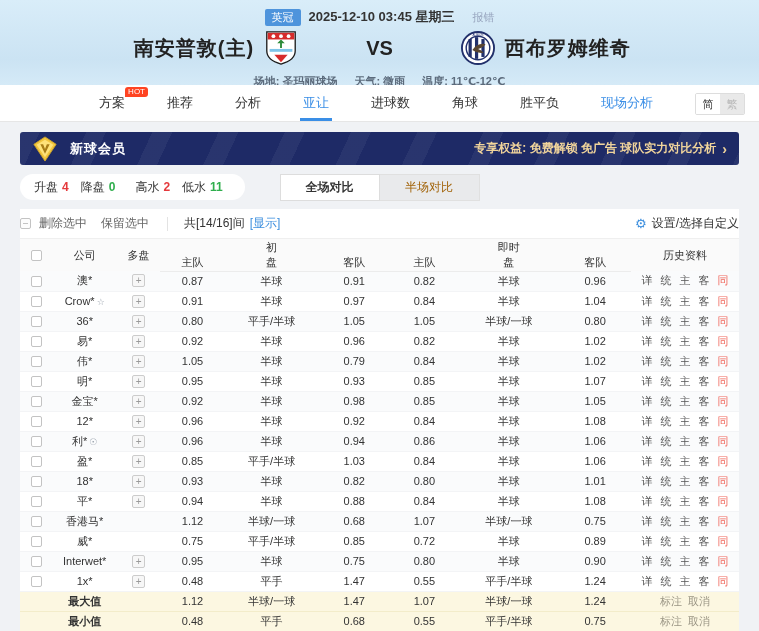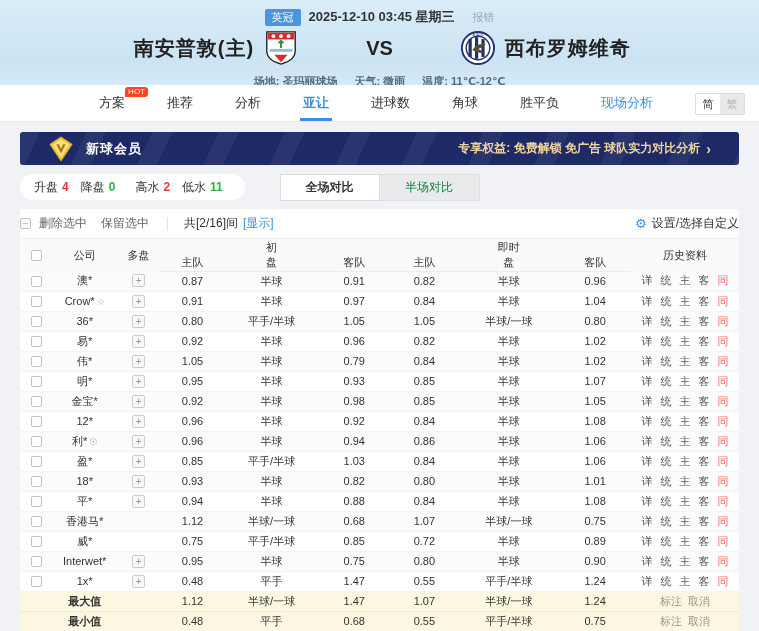--- a/index.html
+++ b/index.html
@@ -18,48 +18,48 @@
   .t-name { font-size:20px; font-weight:bold; color:#222; letter-spacing:1px; }
   .vs { font-size:20px; font-weight:bold; margin:0 68px; color:#222; }
   .crest { width:34px; height:36px; }
   .hdr-info { text-align:center; font-size:11px; color:#5c6b7c; margin-top:6px; }
   .hdr-info b { font-weight:bold; color:#5c6b7c; margin-left:14px; }
   .hdr-info b:first-child { margin-left:0; }
 
   
   .nav { height:37px; background:#fff; border-bottom:1px solid #e6e6e6; display:flex; align-items:stretch; padding-left:78px; position:relative; }
   .nav-item { position:relative; font-size:13px; color:#333; display:flex; align-items:center; padding:0 21px; cursor:pointer; }
-  .nav-item.active { color:#3a8ee6; font-weight:bold; }
+  .nav-item.active { color:#3a8ee6; font-weight:normal; }
   .nav-item.active::after { content:""; position:absolute; left:18px; right:18px; bottom:0; height:3px; background:#3a8ee6; }
   .nav-item.hl { color:#3a8ee6; }
   .hot-badge { position:absolute; top:2px; right:-2px; background:#ff4422; color:#fff; font-size:8px; line-height:10px; padding:0 3px; border-radius:3px 3px 3px 0; }
   .lang { position:absolute; right:14px; top:8px; display:flex; border:1px solid #ddd; border-radius:2px; overflow:hidden; }
   .lang span { width:24px; height:20px; font-size:11px; display:flex; align-items:center; justify-content:center; cursor:pointer; }
   .lang .on { background:#fff; color:#333; }
   .lang .off{ background:#e9e9e9; color:#b9b9b9; }
 
   
   .content { padding:10px 20px 0; }
-  .banner { height:33px; background:#1e2a66; border-radius:3px; display:flex; align-items:center; padding:0 28px; position:relative; overflow:hidden; }
+  .banner { height:33px; background:#1e2a66; border-radius:3px; display:flex; align-items:center; padding:0 12px; position:relative; overflow:hidden; }
   .banner::before { content:""; position:absolute; inset:0;
     background:repeating-linear-gradient(115deg, rgba(255,255,255,.05) 0 18px, rgba(255,255,255,0) 18px 60px); }
   .vip-logo { width:26px; height:26px; margin-right:12px; position:relative; z-index:1; }
   .banner-title { color:#fff; font-size:13px; font-weight:bold; letter-spacing:1px; z-index:1; }
   .banner-right { margin-left:auto; color:#f0d49b; font-size:12px; font-weight:bold; z-index:1; display:flex; align-items:center; gap:6px; cursor:pointer; }
   .banner-arrow { font-size:14px; color:#f0d49b; }
 
   
   .statsrow { position:relative; height:27px; margin-top:9px; }
   .stats { position:absolute; left:0; top:0; height:26px; background:#fff; border-radius:13px; display:flex; align-items:center; padding:0 14px; font-size:12px; color:#333; gap:4px; }
   .stats .num { font-weight:bold; margin-right:8px; }
   .red { color:#e4393c; } .green { color:#2fae4d; }
   .tabs { position:absolute; left:50%; transform:translateX(-50%); top:0; display:flex; height:27px; }
   .tab { width:100px; display:flex; align-items:center; justify-content:center; font-size:12px; cursor:pointer; }
   .tab.on  { background:#fff; border:1px solid #ddd; font-weight:bold; color:#333; }
-  .tab.off { background:#e9eaec; border:1px solid #e0e0e0; border-left:none; color:#15803d; }
+  .tab.off { background:#e9eaec; border:1px solid #e0e0e0; border-left:none; color:#a16207; }
 
   
   .card { background:#fff; margin:8px 20px 0; }
   .toolbar { height:30px; display:flex; align-items:center; font-size:12px; color:#666; padding:0 0; border-bottom:1px solid #efefef; }
   .sel-ind { width:11px; height:11px; border:1px solid #c3c3c3; border-radius:2px; background:#fcfcfc; margin-right:8px; position:relative; }
   .sel-ind::after { content:""; position:absolute; left:2px; right:2px; top:4px; height:1px; background:#c3c3c3; }
   .tool-link { margin-right:14px; cursor:pointer; color:#666; }
   .tool-div { width:1px; height:14px; background:#e3e3e3; margin:0 16px 0 4px; }
   .count-txt { color:#333; }
   .show-link { color:#3d8fde; margin-left:5px; cursor:pointer;text-align:center; }
@@ -177,21 +177,21 @@
     </div>
   </div>
 </div>
 
 <div class="card">
   <div class="toolbar">
     <span class="sel-ind"></span>
     <span class="tool-link">删除选中</span>
     <span class="tool-link">保留选中</span>
     <span class="tool-div"></span>
-    <span class="count-txt">共[2/16]间</span>
+    <span class="count-txt">共[14/16]间</span>
     <span class="show-link">[显示]</span>
     <span class="settings">
       <span class="gear">⚙</span>
       <span>设置/选择自定义</span>
     </span>
   </div>
 
   <table>
     <colgroup>
       <col style="width:4.5%">

